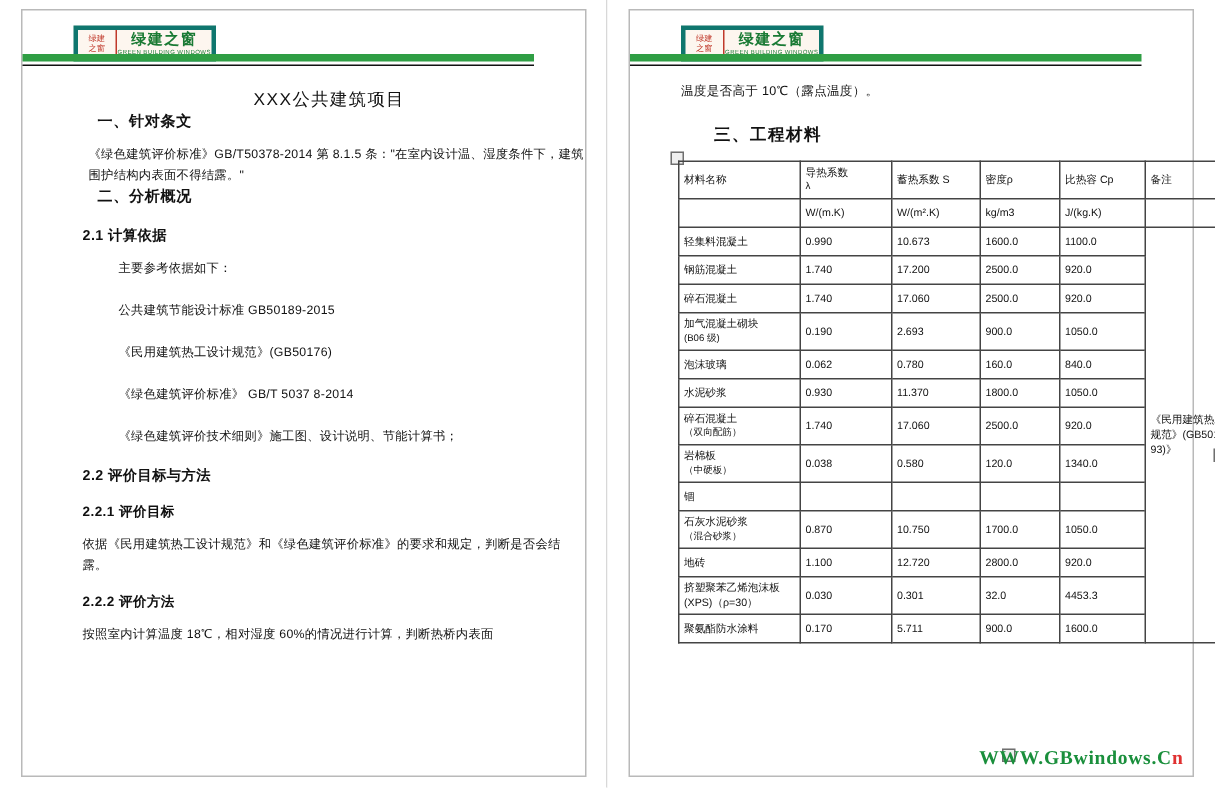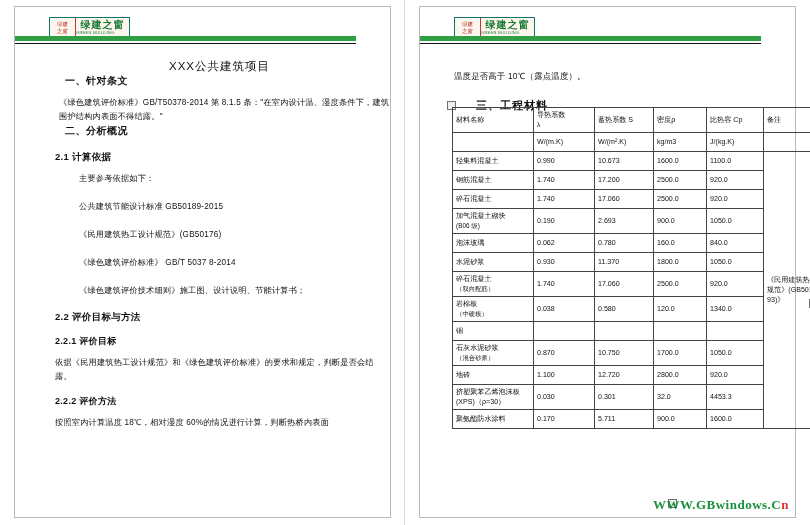--- a/index.html
+++ b/index.html
@@ -41,22 +41,22 @@
   .logo-band {
     position: absolute;
     left: 34px;
     top: 10px;
     width: 96px;
     height: 26px;
   }
   .logo-box {
     position: absolute;
     left: 0; top: 0;
-    width: 81px; height: 24px;
-    border: 1px solid #0f766e;
+    width: 95px; height: 24px;
+    border: 3px solid #0f766e;
     box-sizing: border-box;
     display: flex;
     background: #fdf6ef;
   }
   .logo-left {
     width: 26px;
     border-right: 1px solid #c0392b;
     font-size: 5.5px;
     line-height: 7px;
     color: #c0392b;
@@ -158,21 +158,21 @@
     margin-top: 14px;
   }
   .p.quote {
     padding-left: 10px;
   }
 
   
   .r-content {
     position: absolute;
     left: 34px;
-    top: 60px;
+    top: 44px;
     width: 341px;
     color: #111;
   }
   .r-line {
     font-size: 8.4px;
     margin-top: 4px;
     letter-spacing: .2px;
   }
   .r-h1 {
     font-size: 11px;

